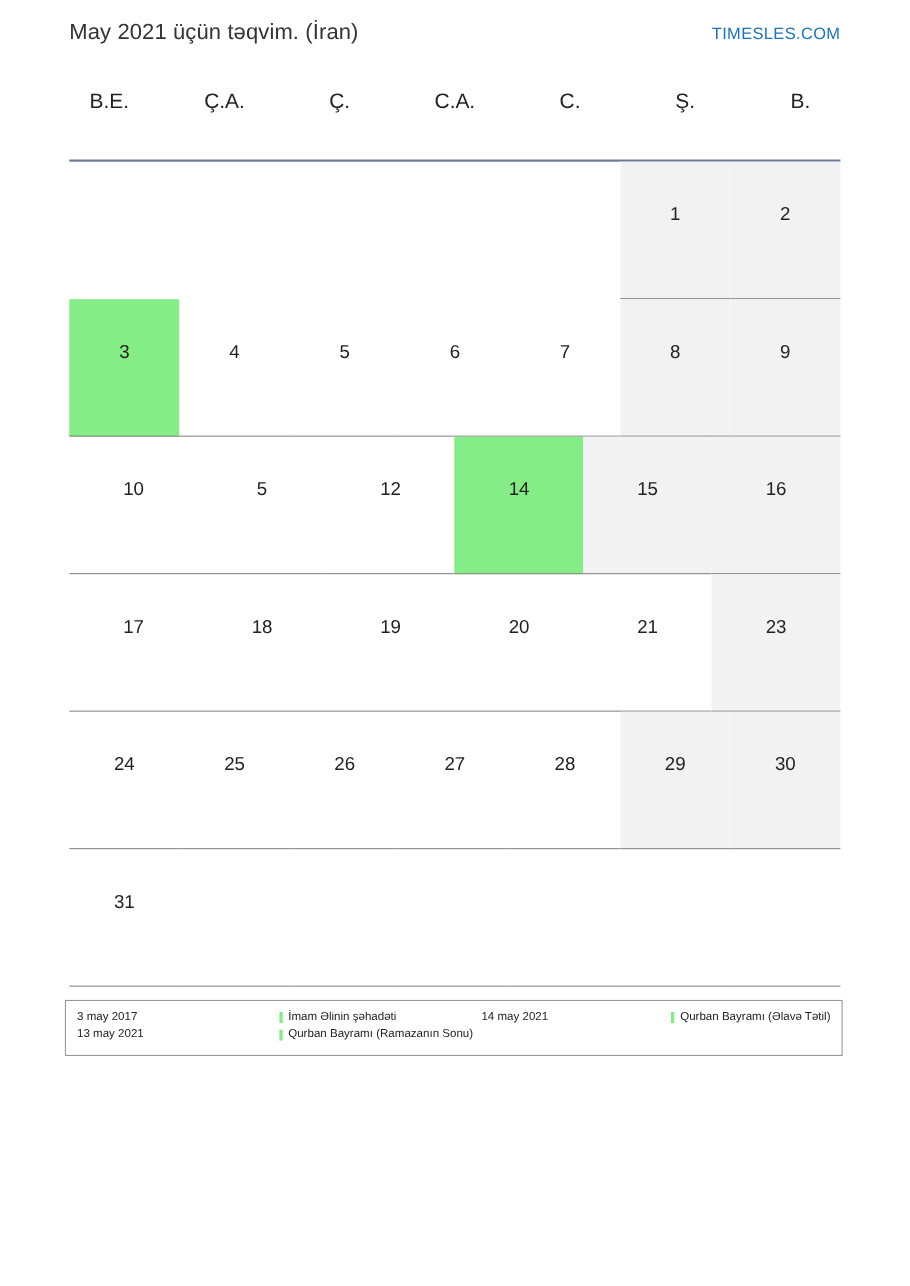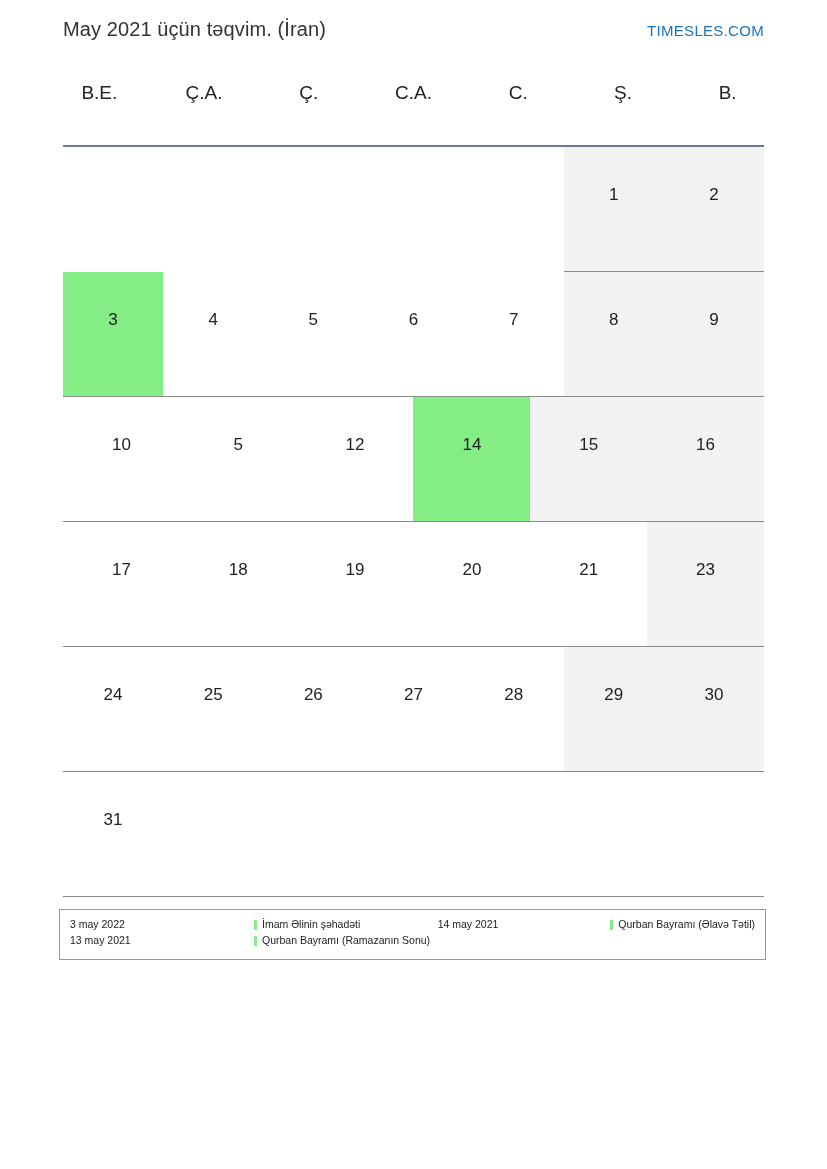--- a/index.html
+++ b/index.html
@@ -395,21 +395,21 @@
           <div class="inner"></div>
           <div class="rule"></div>
           <div class="daynum"></div>
         </div>
       </div>
     </div>
 
   <div class="legend">
     <div class="legend-row">
       <div class="lg-left">
-        <div class="lg-date">3 may 2022</div>
+        <div class="lg-date">3 may 2017</div>
         <div class="lg-col">
           <span class="lg-swatch"></span>
           <span class="lg-name">İmam Əlinin şəhadəti</span>
         </div>
       </div>
       <div class="lg-date">14 may 2021</div>
       <div class="lg-col">
         <span class="lg-swatch"></span>
         <span class="lg-name">Qurban Bayramı (Əlavə Tətil)</span>
       </div>

